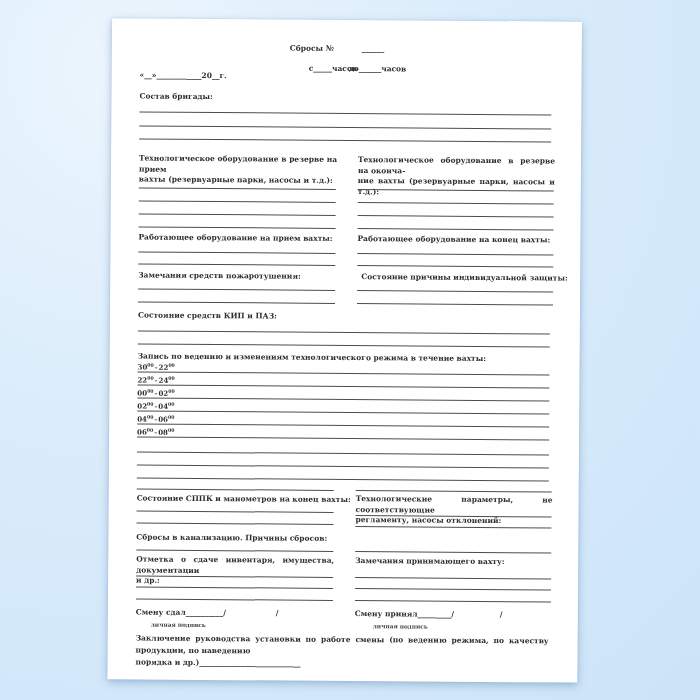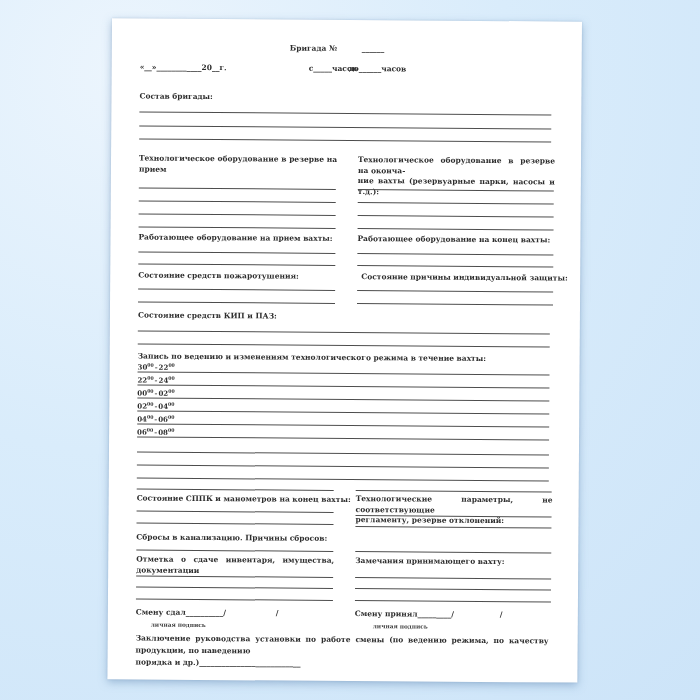--- a/index.html
+++ b/index.html
@@ -27,33 +27,34 @@
   sup.s{font-size:4.6px;vertical-align:baseline;position:relative;top:-3px;font-weight:bold;}
   .sep{margin:0 1px 0 1px;}
   .tiny{font-size:5.8px;color:#3c3c3c;}
   .logrow{position:absolute;left:28px;font-size:7px;line-height:9px;color:#2e2e2e;font-weight:bold;white-space:nowrap;}
 </style>
 </head>
 <body>
 
 <div class="page">
 
-  <span class="lbl" style="left:178px;top:24px;">Бригада №</span>
+  <span class="lbl" style="left:178px;top:24px;">Сбросы №</span>
   <span class="lbl" style="left:250px;top:24px;">______</span>
-  <span class="lbl" style="left:28px;top:44px;text-align:center;">«__»____________20__г.</span>
+  <span class="lbl" style="left:28px;top:52px;text-align:center;">«__»____________20__г.</span>
   <span class="lbl" style="left:180px;top:44px;margin-left:17px;">с_____часов</span>
   <span class="lbl" style="left:237px;top:44px;">до______часов</span>
 
   <span class="lbl" style="left:28px;top:73px;">Состав бригады:</span>
   <div class="rule full" style="top:93px;"></div>
   <div class="rule full" style="top:107px;"></div>
   <div class="rule full" style="top:120px;"></div>
 
   <div class="lbl wrap" style="left:28px;top:135px;width:198px;">
     <div>Технологическое оборудование в резерве на прием</div>
+    <div>вахты (резервуарные парки, насосы и т.д.):</div>
   </div>
   <div class="lbl wrap" style="left:247px;top:135px;width:197px;">
     <div>Технологическое оборудование в резерве на оконча-</div>
     <div>ние вахты (резервуарные парки, насосы и т.д.):</div>
   </div>
   <div class="rule lcol" style="top:169px;"></div>
   <div class="rule rcol" style="top:169px;"></div>
   <div class="rule lcol" style="top:182px;"></div>
   <div class="rule rcol" style="top:182px;"></div>
   <div class="rule lcol" style="top:195px;"></div>
@@ -61,21 +62,21 @@
   <div class="rule lcol" style="top:208px;"></div>
   <div class="rule rcol" style="top:208px;"></div>
 
   <span class="lbl" style="left:28px;top:214px;">Работающее оборудование  на прием вахты:</span>
   <span class="lbl" style="left:247px;top:214px;">Работающее оборудование  на конец вахты:</span>
   <div class="rule lcol" style="top:233px;"></div>
   <div class="rule rcol" style="top:233px;"></div>
   <div class="rule lcol" style="top:245px;"></div>
   <div class="rule rcol" style="top:245px;"></div>
 
-  <span class="lbl" style="left:28px;top:252px;">Состояние средств пожаротушения:</span>
+  <span class="lbl" style="left:28px;top:252px;">Замечания средств пожаротушения:</span>
   <span class="lbl" style="left:251px;top:252px;">Состояние причины индивидуальной защиты:</span>
   <div class="rule lcol" style="top:270px;"></div>
   <div class="rule rcol" style="top:270px;"></div>
   <div class="rule lcol" style="top:283px;"></div>
   <div class="rule rcol" style="top:283px;"></div>
 
   <span class="lbl" style="left:28px;top:292px;">Состояние средств КИП и ПАЗ:</span>
   <div class="rule full" style="top:312px;"></div>
   <div class="rule full" style="top:325px;"></div>
 
@@ -96,33 +97,34 @@
 
   <div class="rule full" style="top:433px;"></div>
   <div class="rule full" style="top:446px;"></div>
   <div class="rule full" style="top:459px;"></div>
 
   <div class="rule lcol" style="top:470px;"></div>
   <div class="rule rcol" style="top:470px;"></div>
   <span class="lbl" style="left:28px;top:475px;">Состояние СППК и манометров на конец вахты:</span>
   <div class="lbl wrap" style="left:247px;top:474px;width:197px;">
     <div>Технологические параметры, не соответствующие</div>
-    <div>регламенту, резерве отклонений:</div>
+    <div>регламенту, насосы отклонений:</div>
   </div>
   <div class="rule lcol" style="top:492px;"></div>
   <div class="rule rcol" style="top:495px;"></div>
   <div class="rule lcol" style="top:504px;"></div>
   <div class="rule rcol" style="top:506px;"></div>
 
   <span class="lbl" style="left:28px;top:514px;">Сбросы в канализацию. Причины сбросов:</span>
   <div class="rule lcol" style="top:531px;"></div>
   <div class="rule rcol" style="top:531px;"></div>
 
   <div class="lbl wrap" style="left:28px;top:536px;width:198px;">
     <div>Отметка о сдаче инвентаря, имущества, документации</div>
+    <div>и др.:</div>
   </div>
   <span class="lbl" style="left:247px;top:536px;">Замечания принимающего вахту:</span>
   <div class="rule lcol" style="top:557px;"></div>
   <div class="rule rcol" style="top:557px;"></div>
   <div class="rule lcol" style="top:568px;"></div>
   <div class="rule rcol" style="top:568px;"></div>
   <div class="rule lcol" style="top:580px;"></div>
   <div class="rule rcol" style="top:580px;"></div>
 
   <span class="lbl" style="left:28px;top:589px;">Смену сдал__________/</span>

